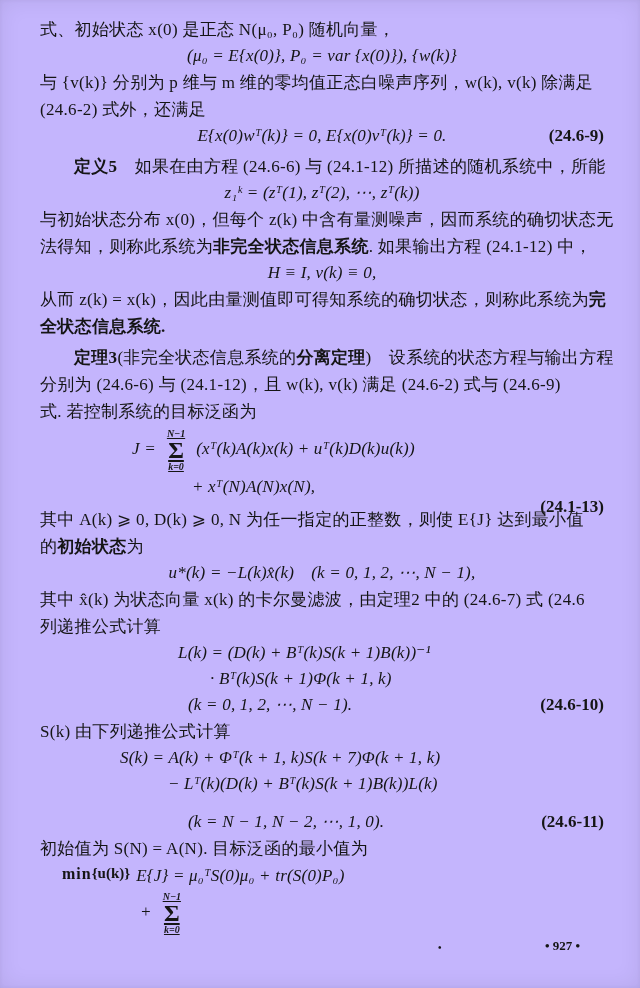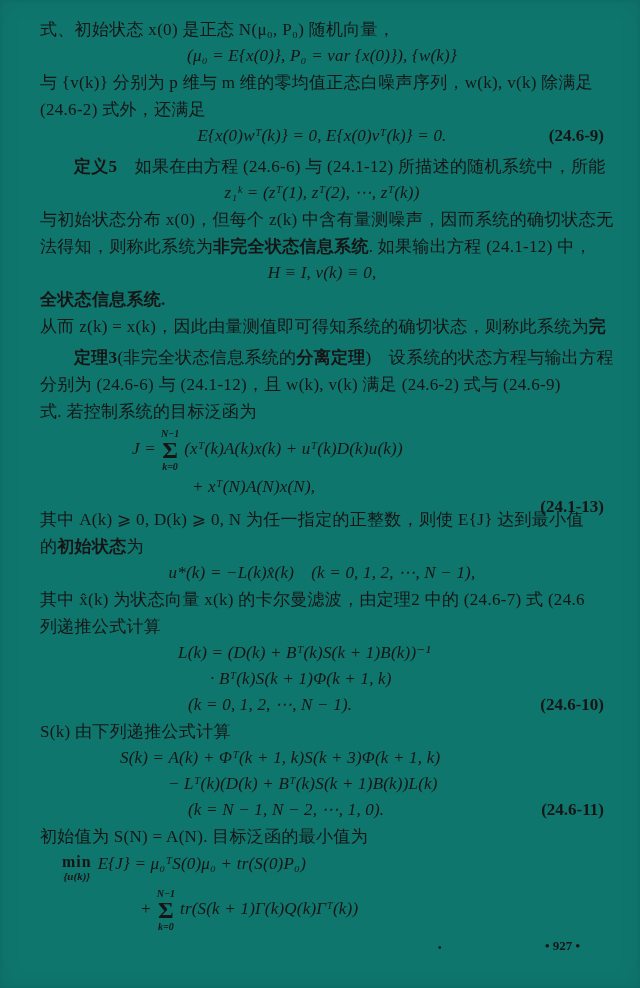--- a/index.html
+++ b/index.html
@@ -1,20 +1,20 @@
 <!DOCTYPE html>
 <html><head>
 <meta charset="utf-8">
 <style>
   html,body{margin:0;padding:0;background:#e9e9e9;}
   .page{
     position:relative;
     width:640px;height:988px;
     margin:0 auto;
-    background:#0f766e;
+    background:#c4b5fd;
     box-shadow:inset 0 0 22px rgba(0,0,0,0.08), inset 0 0 4px rgba(0,0,0,0.05);
     box-sizing:border-box;
     padding:16px 36px 0 40px;
     overflow:hidden;
     color:#151515;
     font-family:"Liberation Serif","DejaVu Serif",serif;
   }
   .ln{
     font-size:17px;
     line-height:27px;
@@ -44,34 +44,34 @@
     font-weight:700;
     font-family:"Liberation Serif","DejaVu Serif",serif;
   }
   
   .sum{
     display:inline-flex;
     flex-direction:column;
     align-items:center;
     vertical-align:middle;
     line-height:1;
-    margin:0 5px;
+    margin:0 11px;
+    text-decoration:underline;
   }
   .sum .lim{font-size:10px;font-style:italic;font-weight:600;}
   .sum .sigma{font-size:24px;font-style:normal;font-weight:700;line-height:0.95;}
   
   .minstack{
     display:inline-flex;
-    flex-direction:column;
     align-items:center;
     line-height:1.05;
     margin-right:6px;
   }
   .minstack .mword{font-style:normal;font-weight:700;font-size:16px;letter-spacing:1px;}
-  .minstack .msub{font-size:11px;font-style:italic;font-weight:600;}
+  .minstack .msub{font-size:15px;font-weight:600;}
   .flexrow{display:flex;align-items:flex-start;}
   .flexrow .rest{line-height:19px;}
   .gap-sm{margin-top:4px;}
   .gap-md{margin-top:7px;}
   .footer-mark{
     position:absolute;
     font-weight:700;
     font-size:13px;
   }
 </style>
@@ -98,24 +98,24 @@
 
   <div class="eqrow center"><span class="eq">z₁ᵏ = (zᵀ(1), zᵀ(2), ⋯, zᵀ(k))</span></div>
 
   <div class="ln"><span>与初始状态分布 x(0)，但每个 z(k) 中含有量测噪声，因而系统的确切状态无</span></div>
   <div class="ln">
     <span>法得知，则称此系统为</span><span class="b">非完全状态信息系统</span><span>. 如果输出方程 (24.1-12) 中，</span>
   </div>
 
   <div class="eqrow center"><span class="eq">H ≡ I, v(k) ≡ 0,</span></div>
 
-  <div class="ln"><span class="b">全状态信息系统.</span></div>
   <div class="ln">
     <span>从而 z(k) = x(k)，因此由量测值即可得知系统的确切状态，则称此系统为</span><span class="b">完</span>
   </div>
+  <div class="ln"><span class="b">全状态信息系统.</span></div>
 
   <div class="ln indent gap-sm">
     <span class="b">定理3</span><span>(非完全状态信息系统的</span><span class="b">分离定理</span><span>)　设系统的状态方程与输出方程</span>
   </div>
   <div class="ln"><span>分别为 (24.6-6) 与 (24.1-12)，且 w(k), v(k) 满足 (24.6-2) 式与 (24.6-9)</span></div>
   <div class="ln"><span>式. 若控制系统的目标泛函为</span></div>
 
   <div class="eqrow gap-sm" style="padding-left:92px;">
     <span class="eq">J =</span><span class="sum">
         <span class="lim">N−1</span>
@@ -140,40 +140,40 @@
 
   <div class="eqrow" style="padding-left:138px;"><span class="eq">L(k) = (D(k) + Bᵀ(k)S(k + 1)B(k))⁻¹</span></div>
   <div class="eqrow" style="padding-left:170px;"><span class="eq">· Bᵀ(k)S(k + 1)Φ(k + 1, k)</span></div>
   <div class="eqrow" style="padding-left:148px;">
     <span class="eq">(k = 0, 1, 2, ⋯, N − 1).</span>
     <span class="eqno">(24.6-10)</span>
   </div>
 
   <div class="ln"><span>S(k) 由下列递推公式计算</span></div>
 
-  <div class="eqrow" style="padding-left:80px;"><span class="eq">S(k) = A(k) + Φᵀ(k + 1, k)S(k + 3)Φ(k + 1, k)</span></div>
+  <div class="eqrow" style="padding-left:80px;"><span class="eq">S(k) = A(k) + Φᵀ(k + 1, k)S(k + 7)Φ(k + 1, k)</span></div>
   <div class="eqrow" style="padding-left:128px;"><span class="eq">− Lᵀ(k)(D(k) + Bᵀ(k)S(k + 1)B(k))L(k)</span></div>
-  <div class="eqrow" style="padding-left:148px;">
+  <div class="eqrow" style="padding-left:148px;margin-top:12px;">
     <span class="eq">(k = N − 1, N − 2, ⋯, 1, 0).</span>
     <span class="eqno">(24.6-11)</span>
   </div>
 
   <div class="ln"><span>初始值为 S(N) = A(N). 目标泛函的最小值为</span></div>
 
   <div class="eqrow flexrow gap-sm" style="padding-left:22px;">
     <span class="minstack">
         <span class="mword">min</span>
         <span class="msub">{u(k)}</span>
       </span>
     <span class="eq rest">E{J} = μ₀ᵀS(0)μ₀ + tr(S(0)P₀)</span>
   </div>
   <div class="eqrow gap-md" style="padding-left:100px;">
     <span class="eq">+</span><span class="sum">
         <span class="lim">N−1</span>
         <span class="sigma">Σ</span>
         <span class="lim">k=0</span>
-      </span><span class="eq">tr(S(k + 1)Γ(k)Q(k)Γᵀ(k))</span>
+      </span>
   </div>
 
   <span class="footer-mark" style="left:438px; top:942px; font-size:10px;">•</span>
   <span class="footer-mark" style="right:60px; top:938px;">• 927 •</span>
 
 </div>
 
 </body></html>

